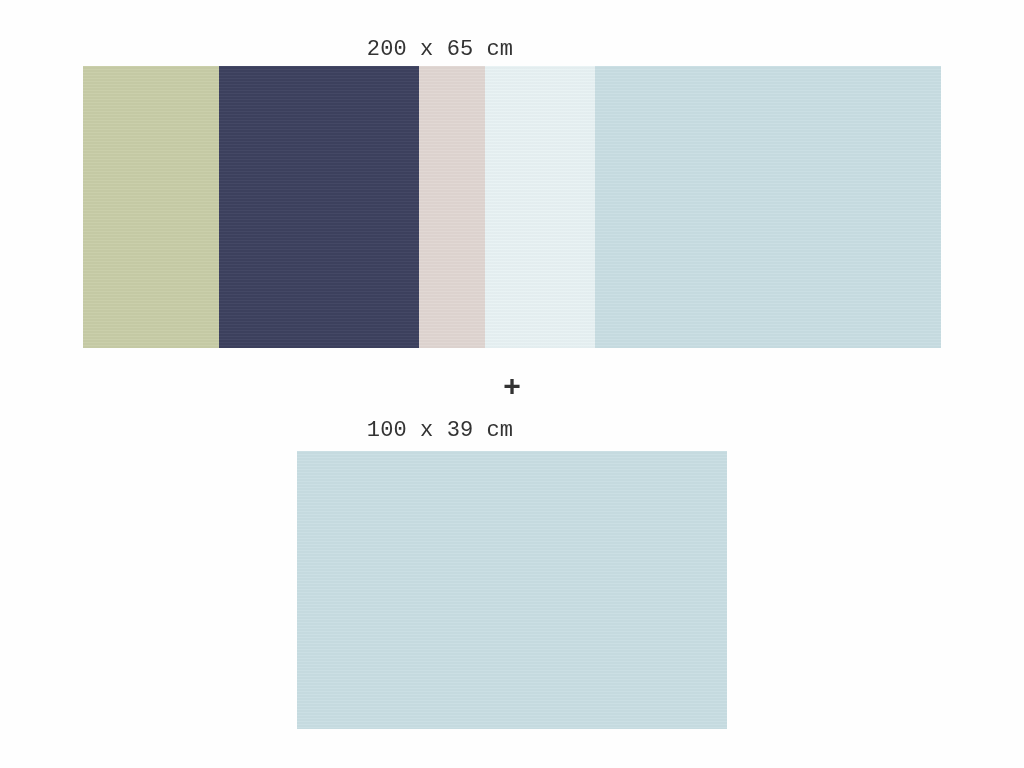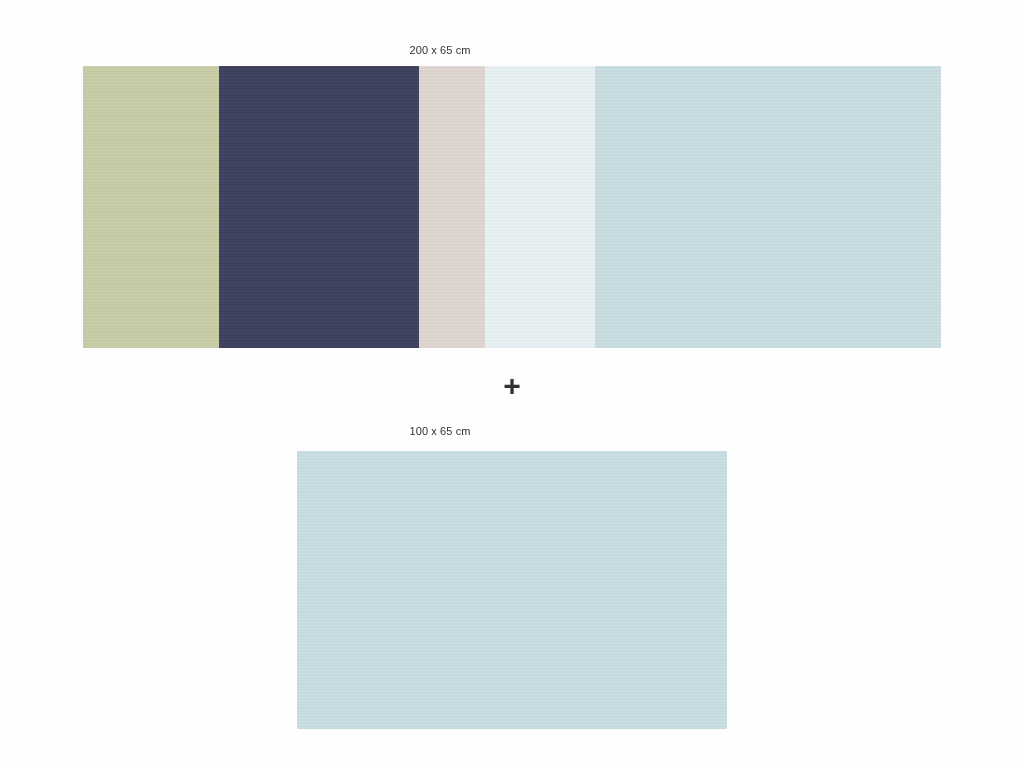--- a/index.html
+++ b/index.html
@@ -22,22 +22,22 @@
     inset: 0;
     background: #fefefe;
   }
 
   
   .size-label {
     position: absolute;
     left: 0;
     width: 880px;
     text-align: center;
-    font-family: Liberation Sans, sans-serif;
-    font-size: 11px;
+    font-family: Liberation Mono, monospace;
+    font-size: 22px;
     line-height: 20px;
     color: #333333;
     letter-spacing: 0.1px;
     white-space: nowrap;
     user-select: none;
   }
   #label-top  { top: 40px; }
   #label-bottom { top: 421px; }
 
   
@@ -120,19 +120,19 @@
   <div id="panel-top" class="panel">
       <div class="band" style="background: rgb(200, 205, 167); flex: 136 0 0px;"></div>
       <div class="band dark" style="background: rgb(62, 66, 96); flex: 200 0 0px;"></div>
       <div class="band" style="background: rgb(224, 214, 210); flex: 66 0 0px;"></div>
       <div class="band" style="background: rgb(232, 242, 244); flex: 110 0 0px;"></div>
       <div class="band" style="background: rgb(201, 222, 227); flex: 346 0 0px;"></div>
     </div>
 
   <div class="plus-separator" style="color: rgb(51, 51, 51);">+</div>
 
-  <div class="size-label" id="label-bottom" style="color: rgb(51, 51, 51);">100 x 65 cm</div>
+  <div class="size-label" id="label-bottom" style="color: rgb(51, 51, 51);">100 x 39 cm</div>
 
   <div id="panel-bottom" class="panel">
       <div class="swatch" style="background: rgb(201, 222, 227);"></div>
     </div>
 
 </div>
 
 </body></html>

